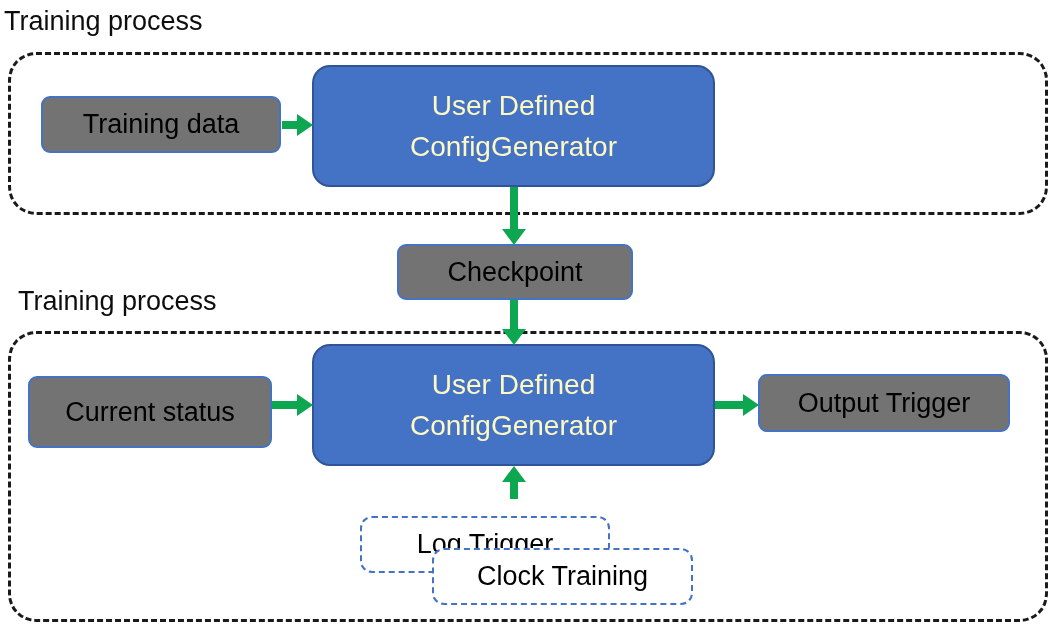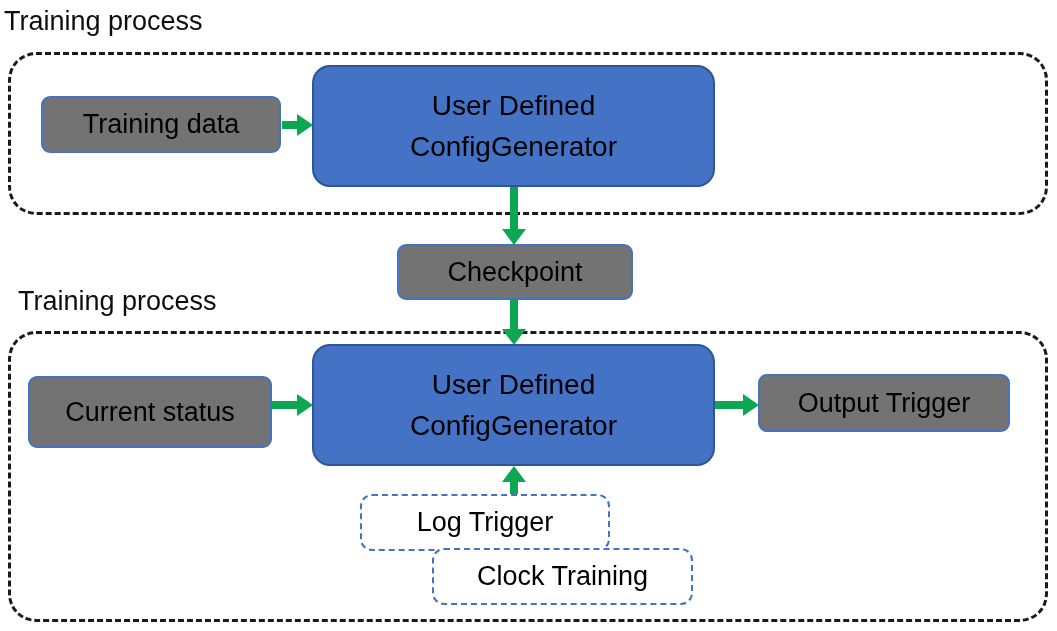--- a/index.html
+++ b/index.html
@@ -16,21 +16,21 @@
     background:transparent;box-sizing:border-box;
   }
   .white-box{
     position:absolute;background:#737373;border:2px solid #4472C4;border-radius:9px;
     box-sizing:border-box;display:flex;align-items:center;justify-content:center;
     font-size:27px;color:#000;white-space:nowrap;
   }
   .blue-box{
     position:absolute;background:#4472C4;border:2.5px solid #2F5597;border-radius:18px;
     box-sizing:border-box;display:flex;flex-direction:column;align-items:center;justify-content:center;
-    color:#000000;font-size:28px;line-height:41px;text-align:center;
+    color:#fef9c3;font-size:28px;line-height:41px;text-align:center;
   }
   .trigger-box{
     position:absolute;background:#ffffff;border:2px dashed #4472C4;border-radius:12px;
     box-sizing:border-box;display:flex;align-items:center;justify-content:center;
     font-size:27px;color:#000;white-space:nowrap;
   }
   .arrow{position:absolute;}
   .arrow .stem{position:absolute;background:#0CA750;}
   .arrow .head{position:absolute;width:0;height:0;}
   
@@ -95,16 +95,16 @@
   <div class="arrow arr-r" style="left:715px;top:394px;width:44px;height:22px;">
     <div class="stem"></div>
     <div class="head"></div>
   </div>
 
   <div class="arrow arr-u" style="left:502px;top:466px;width:24px;height:33px;">
     <div class="stem"></div>
     <div class="head"></div>
   </div>
 
-  <div class="trigger-box" style="left:360px;top:494px;width:250px;height:57px;">Log Trigger</div>
+  <div class="trigger-box" style="left:360px;top:516px;width:250px;height:57px;">Log Trigger</div>
   <div class="trigger-box" style="left:432px;top:548px;width:261px;height:57px;">Clock Training</div>
 
 </div>
 
 </body></html>

